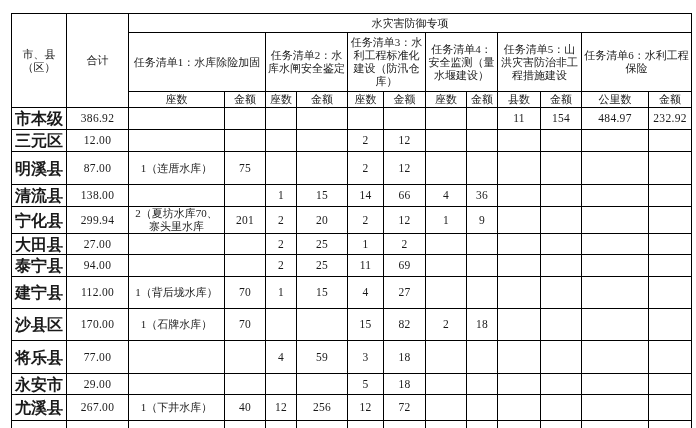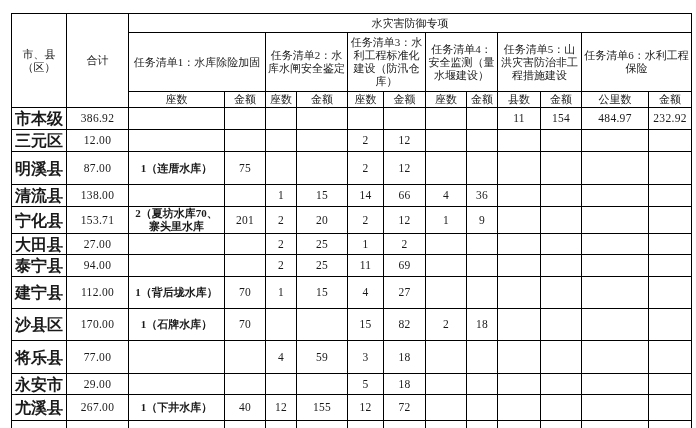--- a/index.html
+++ b/index.html
@@ -16,21 +16,21 @@
     border:1px solid #000;
     padding:0 2px;
     text-align:center;
     vertical-align:middle;
     overflow:hidden;
     font-size:11px;
     line-height:13px;
   }
   .fund th{font-weight:normal;}
   .fund td.rowname{font-weight:bold;font-size:16px;}
-  .fund td.t1text{font-weight:bold;font-size:11px;}
+  .fund td.t1text{font-weight:normal;font-size:11px;}
   .fund td.num{font-weight:normal;font-size:11.5px;letter-spacing:0.3px;}
   tr.hrow1{height:19px;}
   tr.hrow2{height:59px;}
   tr.hrow3{height:16px;}
 </style>
 </head>
 <body>
 
 <div class="page">
   <table class="fund">
@@ -139,21 +139,21 @@
           <td class="num">66</td>
           <td class="num">4</td>
           <td class="num">36</td>
           <td class="num"></td>
           <td class="num"></td>
           <td class="num"></td>
           <td class="num"></td>
         </tr>
         <tr style="height: 26px;">
           <td class="rowname">宁化县</td>
-          <td class="num">153.71</td>
+          <td class="num">299.94</td>
           <td class="t1text">2（夏坊水库70、寨头里水库</td>
           <td class="num">201</td>
           <td class="num">2</td>
           <td class="num">20</td>
           <td class="num">2</td>
           <td class="num">12</td>
           <td class="num">1</td>
           <td class="num">9</td>
           <td class="num"></td>
           <td class="num"></td>
@@ -255,21 +255,21 @@
           <td class="num"></td>
           <td class="num"></td>
           <td class="num"></td>
         </tr>
         <tr style="height: 26px;">
           <td class="rowname">尤溪县</td>
           <td class="num">267.00</td>
           <td class="t1text">1（下井水库）</td>
           <td class="num">40</td>
           <td class="num">12</td>
-          <td class="num">155</td>
+          <td class="num">256</td>
           <td class="num">12</td>
           <td class="num">72</td>
           <td class="num"></td>
           <td class="num"></td>
           <td class="num"></td>
           <td class="num"></td>
           <td class="num"></td>
           <td class="num"></td>
         </tr>
         <tr style="height: 12px;">

